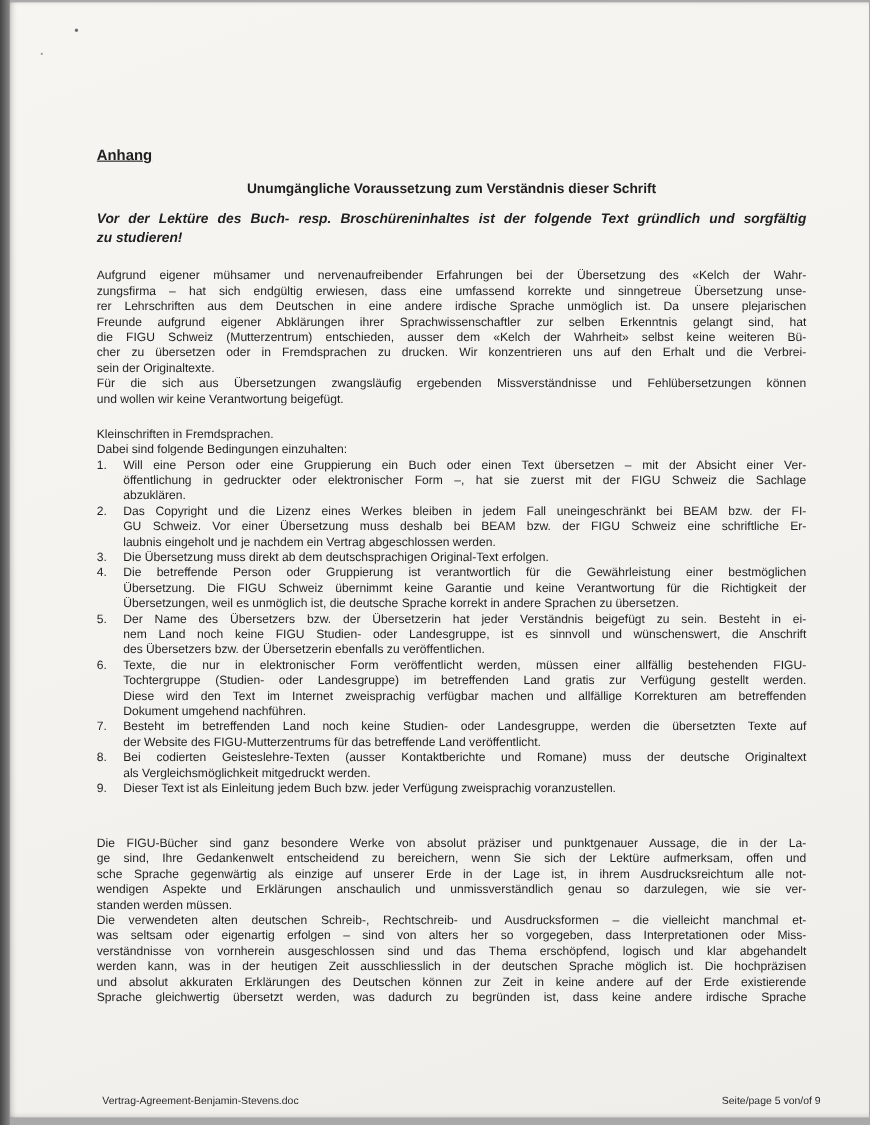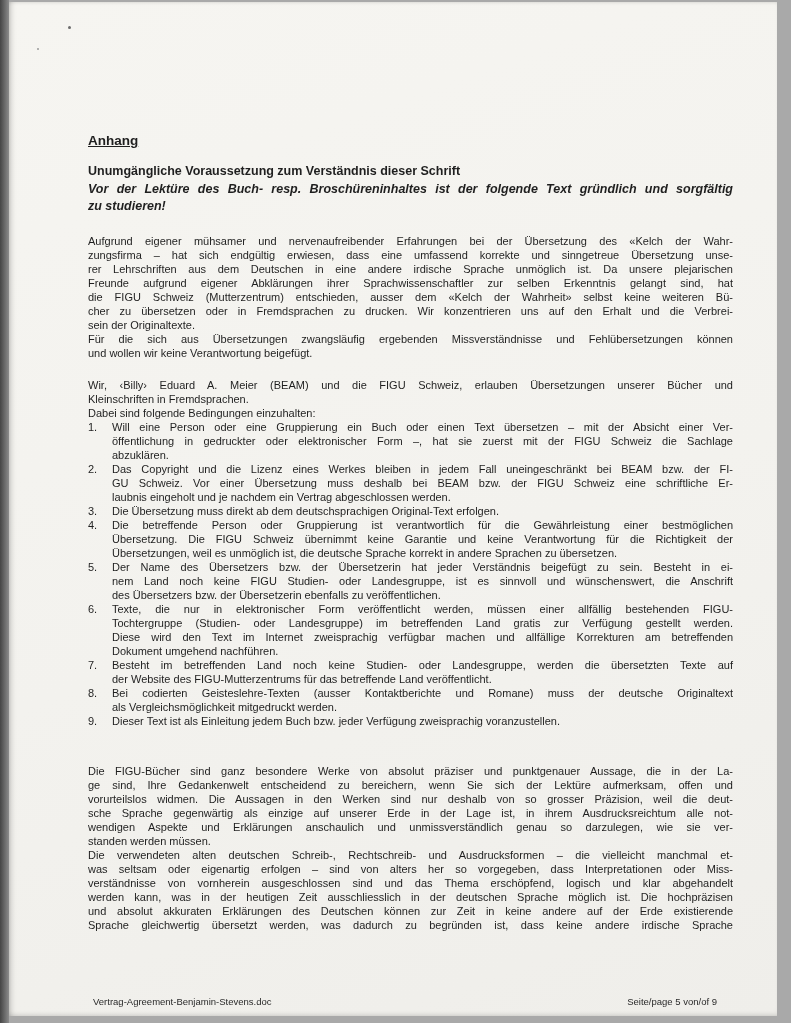--- a/index.html
+++ b/index.html
@@ -10,47 +10,48 @@
   }
   .edge-left{
     position:absolute;left:0;top:0;width:9px;height:100%;
     background:linear-gradient(90deg,#454545 0%,#6f6f6f 60%,#8b8b8b 100%);
   }
   .page{
     position:absolute;left:9px;top:2px;width:768px;height:1014px;
     background:linear-gradient(160deg,#f6f5f1 0%,#f3f2ee 55%,#efeeea 100%);
     box-shadow:inset 5px 0 7px -5px rgba(0,0,0,.35), inset 0 -4px 6px -4px rgba(0,0,0,.18), inset 0 3px 4px -3px rgba(0,0,0,.12);
     color:#1f1f1f;
+    padding-left:13px;
   }
   .content{
     position:absolute;left:79px;top:131px;width:645px;
   }
   .heading{
     font-size:13.5px;font-weight:bold;line-height:16px;
     text-decoration:underline;margin:0 0 14px 0;
   }
   .title{
-    font-size:12.5px;font-weight:bold;line-height:16px;margin:0 0 2px 0;
+    font-size:12.5px;font-weight:bold;line-height:16px;margin:0 0 12px 0;text-align:center;
   }
   .note{
     font-size:12.5px;font-style:italic;line-height:17px;margin:0 0 19px 0;font-weight:bold;
   }
   .body-text{font-size:11px;line-height:14px;}
   .para{margin:0;}
   .gap18{margin-top:18px;}
   .gap36{margin-top:36px;}
   .ln{text-align:justify;text-align-last:justify;}
   .ln-last{text-align:left;text-align-last:left;}
   .lead{margin:0;}
   .cond-list{margin:0;}
   .li{display:flex;align-items:flex-start;}
   .li-num{width:24px;flex:0 0 24px;}
   .li-text{flex:1 1 auto;min-width:0;}
   .footer{
-    position:absolute;left:84px;right:60px;top:994px;
+    position:absolute;left:84px;right:44px;top:994px;
     display:flex;justify-content:space-between;
     font-size:9.5px;line-height:12px;color:#2a2a2a;
   }
   .speck{position:absolute;border-radius:50%;}
   .speck-1{left:59px;top:24px;width:3px;height:3px;background:#6c6c6c;}
   .speck-2{left:28px;top:46px;width:2px;height:2px;background:#9a9a9a;}
 </style>
 </head>
 <body>
 
@@ -78,21 +79,20 @@
           <div class="ln">die FIGU Schweiz (Mutterzentrum) entschieden, ausser dem «Kelch der Wahrheit» selbst keine weiteren Bü-</div>
           <div class="ln">cher zu übersetzen oder in Fremdsprachen zu drucken. Wir konzentrieren uns auf den Erhalt und die Verbrei-</div>
           <div class="ln ln-last">sein der Originaltexte.</div>
         </div>
       <div class="para">
           <div class="ln">Für die sich aus Übersetzungen zwangsläufig ergebenden Missverständnisse und Fehlübersetzungen können</div>
           <div class="ln ln-last">und wollen wir keine Verantwortung beigefügt.</div>
         </div>
 
       <div class="para gap18">
-          <div class="ln">Wir, ‹Billy› Eduard A. Meier (BEAM) und die FIGU Schweiz, erlauben Übersetzungen unserer Bücher und</div>
           <div class="ln ln-last">Kleinschriften in Fremdsprachen.</div>
         </div>
       <div class="lead">Dabei sind folgende Bedingungen einzuhalten:</div>
 
       <div class="cond-list">
           <div class="li">
             <div class="li-num">1.</div>
             <div class="li-text">
               <div class="ln">Will eine Person oder eine Gruppierung ein Buch oder einen Text übersetzen – mit der Absicht einer Ver-</div>
               <div class="ln">öffentlichung in gedruckter oder elektronischer Form –, hat sie zuerst mit der FIGU Schweiz die Sachlage</div>
@@ -156,21 +156,20 @@
             <div class="li-num">9.</div>
             <div class="li-text">
               <div class="ln ln-last">Dieser Text ist als Einleitung jedem Buch bzw. jeder Verfügung zweisprachig voranzustellen.</div>
             </div>
           </div>
         </div>
 
       <div class="para gap36">
           <div class="ln">Die FIGU-Bücher sind ganz besondere Werke von absolut präziser und punktgenauer Aussage, die in der La-</div>
           <div class="ln">ge sind, Ihre Gedankenwelt entscheidend zu bereichern, wenn Sie sich der Lektüre aufmerksam, offen und</div>
-          <div class="ln">vorurteilslos widmen. Die Aussagen in den Werken sind nur deshalb von so grosser Präzision, weil die deut-</div>
           <div class="ln">sche Sprache gegenwärtig als einzige auf unserer Erde in der Lage ist, in ihrem Ausdrucksreichtum alle not-</div>
           <div class="ln">wendigen Aspekte und Erklärungen anschaulich und unmissverständlich genau so darzulegen, wie sie ver-</div>
           <div class="ln ln-last">standen werden müssen.</div>
         </div>
       <div class="para">
           <div class="ln">Die verwendeten alten deutschen Schreib-, Rechtschreib- und Ausdrucksformen – die vielleicht manchmal et-</div>
           <div class="ln">was seltsam oder eigenartig erfolgen – sind von alters her so vorgegeben, dass Interpretationen oder Miss-</div>
           <div class="ln">verständnisse von vornherein ausgeschlossen sind und das Thema erschöpfend, logisch und klar abgehandelt</div>
           <div class="ln">werden kann, was in der heutigen Zeit ausschliesslich in der deutschen Sprache möglich ist. Die hochpräzisen</div>
           <div class="ln">und absolut akkuraten Erklärungen des Deutschen können zur Zeit in keine andere auf der Erde existierende</div>

